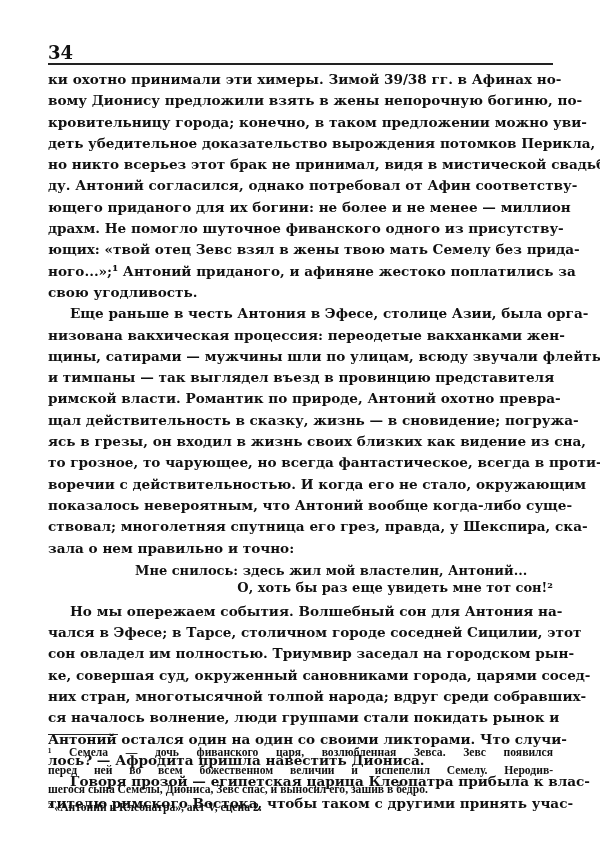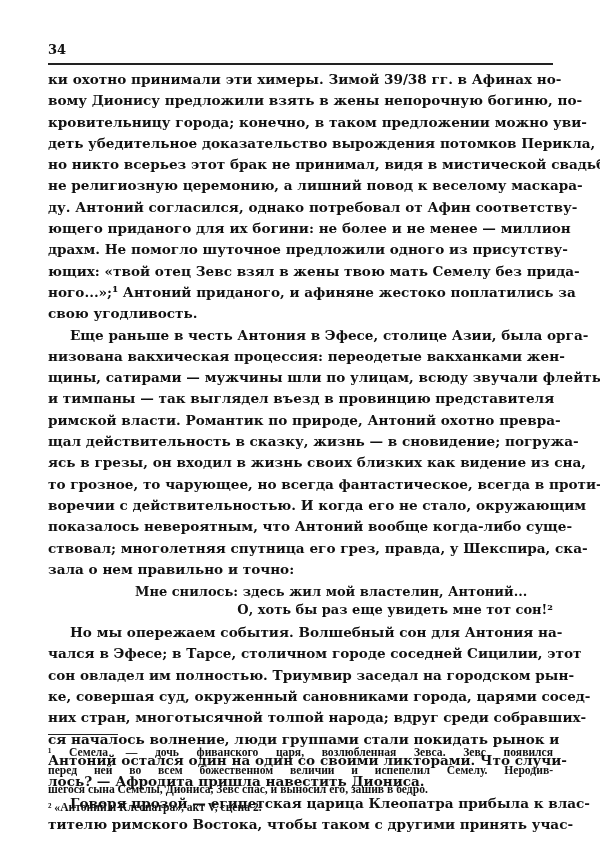--- a/index.html
+++ b/index.html
@@ -1,19 +1,19 @@
 <!DOCTYPE html>
 <html><head>
 <meta charset="utf-8">
 <style>
   html, body { margin: 0; padding: 0; background: #ffffff; }
   body { width: 600px; height: 856px; position: relative; overflow: hidden; color: #111; }
   .page { position: absolute; left: 0; top: 0; width: 600px; height: 856px; background: #fff; }
   .header { position: absolute; left: 48px; top: 42px; width: 505px; height: 20px;
-    font-family: "DejaVu Serif", serif; font-weight: bold; font-size: 13px; }
+    font-family: "DejaVu Serif", serif; font-weight: bold; font-size: 18px; }
   .pagenum { position: absolute; left: 0; top: 0; }
   .running { position: absolute; left: 0; right: 0; top: 0; text-align: center; padding-left: 30px; letter-spacing: 0.2px; }
   .rule { position: absolute; left: 48px; top: 63px; width: 505px; height: 1.6px; background: #222; }
   .body { position: absolute; left: 48px; top: 69px; width: 505px;
     font-family: "DejaVu Serif", serif; font-weight: bold; font-size: 13.6px; line-height: 21.3px; }
   .line { display: block; white-space: nowrap; text-align: justify; text-align-last: justify; height: 21.3px; overflow: visible; }
   .line.last { text-align-last: left; }
   .indent { padding-left: 22px; }
   .poem { font-family: "DejaVu Serif", serif; font-weight: bold; font-size: 13px; line-height: 17.5px; margin: 3px 0 4px 0; }
   .poem .pl { display: block; white-space: nowrap; height: 17.5px; }
@@ -35,24 +35,23 @@
   <div class="rule"></div>
 
   <div class="body">
 
     <div>
       <span class="line">ки охотно принимали эти химеры. Зимой 39/38 гг. в Афинах но-</span>
       <span class="line">вому Дионису предложили взять в жены непорочную богиню, по-</span>
       <span class="line">кровительницу города; конечно, в таком предложении можно уви-</span>
       <span class="line">деть убедительное доказательство вырождения потомков Перикла,</span>
       <span class="line">но никто всерьез этот брак не принимал, видя в мистической свадьбе</span>
-      <span class="line">не религиозную церемонию, а лишний повод к веселому маскара-</span>
       <span class="line">ду. Антоний согласился, однако потребовал от Афин соответству-</span>
       <span class="line">ющего приданого для их богини: не более и не менее — миллион</span>
-      <span class="line">драхм. Не помогло шуточное предложили одного из присутству-</span>
+      <span class="line">драхм. Не помогло шуточное фиванского одного из присутству-</span>
       <span class="line">ющих: «твой отец Зевс взял в жены твою мать Семелу без прида-</span>
       <span class="line">ного...»;¹ Антоний приданого, и афиняне жестоко поплатились за</span>
       <span class="line last">свою угодливость.</span>
     </div>
 
     <div>
       <span class="line indent">Еще раньше в честь Антония в Эфесе, столице Азии, была орга-</span>
       <span class="line">низована вакхическая процессия: переодетые вакханками жен-</span>
       <span class="line">щины, сатирами — мужчины шли по улицам, всюду звучали флейты</span>
       <span class="line">и тимпаны — так выглядел въезд в провинцию представителя</span>

